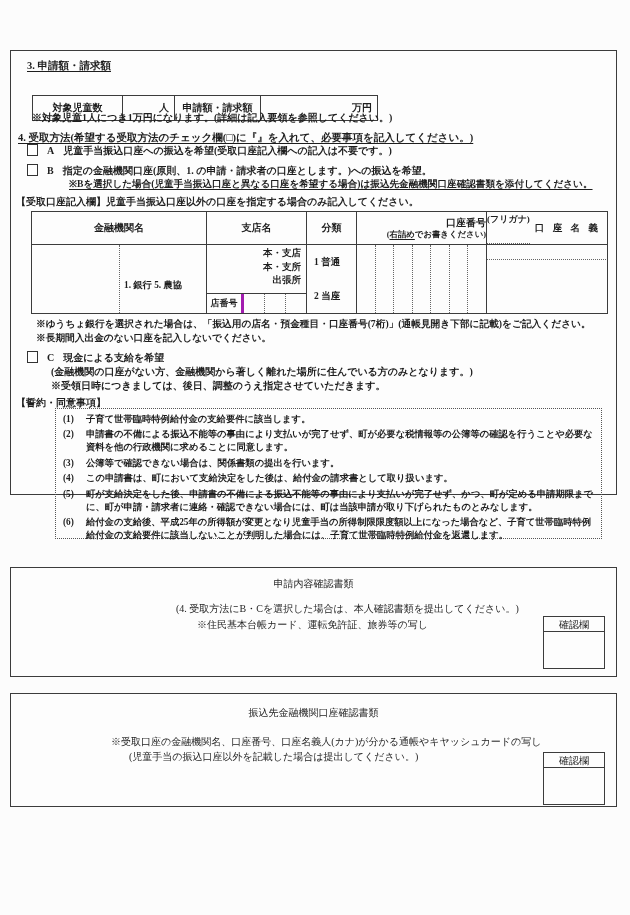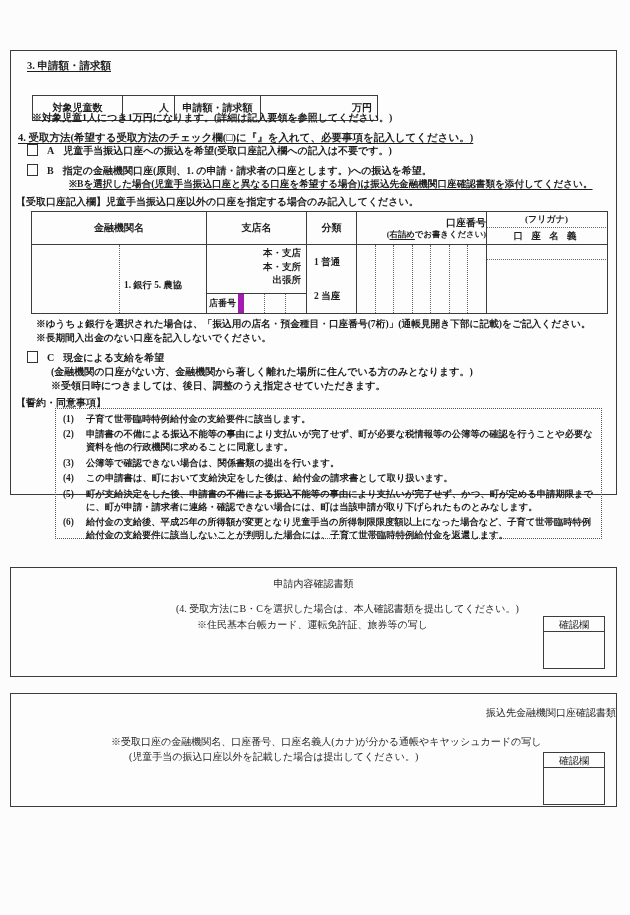--- a/index.html
+++ b/index.html
@@ -31,31 +31,31 @@
   .bank-table { position:absolute; border:1px solid #3c3c3c; width:577px; background:#fdfdfd; }
   .bt-row { display:flex; }
   .bt-header { height:33px; border-bottom:1px solid #3c3c3c; }
   .bt-data { height:68px; }
   .bt-cell { border-right:1px solid #3c3c3c; overflow:hidden; }
   .bt-cell:last-child { border-right:none; }
   .w1 { width:175px; } .w2 { width:100px; } .w3 { width:50px; } .w4 { width:130px; } .w5 { width:119px; }
   .hc { display:flex; align-items:center; justify-content:center; }
   .h4 { display:flex; flex-direction:column; align-items:flex-end; justify-content:center; }
   .h4 .sub { font-size:8.4px; white-space:nowrap;padding-left:20px; }
-  .h5 { display:flex; flex-direction:column; }
+  .h5 { display:flex; flex-direction:row; }
   .h5 .furi { font-size:9px; text-align:center; border-bottom:1px dotted #666; padding:1px 0 2px; }
   .h5 .holder { flex:1; display:flex; align-items:center; justify-content:center; font-size:9.5px; letter-spacing:3px; }
 
   .bank-data { display:flex; }
   .bank-blank { width:88px; border-right:1px dotted #666; }
   .bank-opts { flex:1; font-size:9.3px; line-height:14.5px; padding:4px 0 0 4px; white-space:pre; }
   .branch-data { display:flex; flex-direction:column; }
   .branch-top { flex:1; text-align:right; padding:2px 5px 0 0; font-size:9.5px; line-height:13.5px; }
   .branch-bottom { height:20px; border-top:1px solid #3c3c3c; display:flex; }
-  .bno-label { width:37px; border-right:6px solid #a21caf; font-size:9px; display:flex; align-items:center; justify-content:center; }
+  .bno-label { width:37px; border-right:3px solid #a21caf; font-size:9px; display:flex; align-items:center; justify-content:center; }
   .bno-cells { flex:1; display:flex; }
   .bno-cells > div { flex:1; border-right:1px dotted #666; }
   .bno-cells > div:last-child { border-right:none; }
   .class-data { display:flex; flex-direction:column; justify-content:space-around; padding-left:7px; font-size:9.5px; }
   .acct-data { display:flex; }
   .acct-data > div { flex:1; border-right:1px dotted #666; }
   .acct-data > div:last-child { border-right:none; }
   .holder-data { display:flex; flex-direction:column; }
   .furi-area { height:15px; border-bottom:1px dotted #666; }
   .name-area { flex:1; }
@@ -212,21 +212,21 @@
     <div class="doc-title" style="top:9px;">申請内容確認書類</div>
     <div class="abs nw" style="left:165px; top:34px;">(4. 受取方法にB・Cを選択した場合は、本人確認書類を提出してください。)</div>
     <div class="abs nw" style="left:186px; top:50px;">※住民基本台帳カード、運転免許証、旅券等の写し</div>
     <div class="check-box" style="left:532px; top:48px;">
       <div class="check-head">確認欄</div>
       <div class="check-body"></div>
     </div>
   </div>
 
   <div class="outline-box" style="left:10px; top:693px; width:607px; height:114px;">
-    <div class="doc-title" style="top:12px;text-align:right;">振込先金融機関口座確認書類</div>
+    <div class="doc-title" style="top:12px;">振込先金融機関口座確認書類</div>
     <div class="abs nw" style="left:100px; top:41px;">※受取口座の金融機関名、口座番号、口座名義人(カナ)が分かる通帳やキヤッシュカードの写し</div>
     <div class="abs nw" style="left:118px; top:56px;">(児童手当の振込口座以外を記載した場合は提出してください。)</div>
     <div class="check-box" style="left:532px; top:58px;">
       <div class="check-head">確認欄</div>
       <div class="check-body"></div>
     </div>
   </div>
 
 </div>
 

